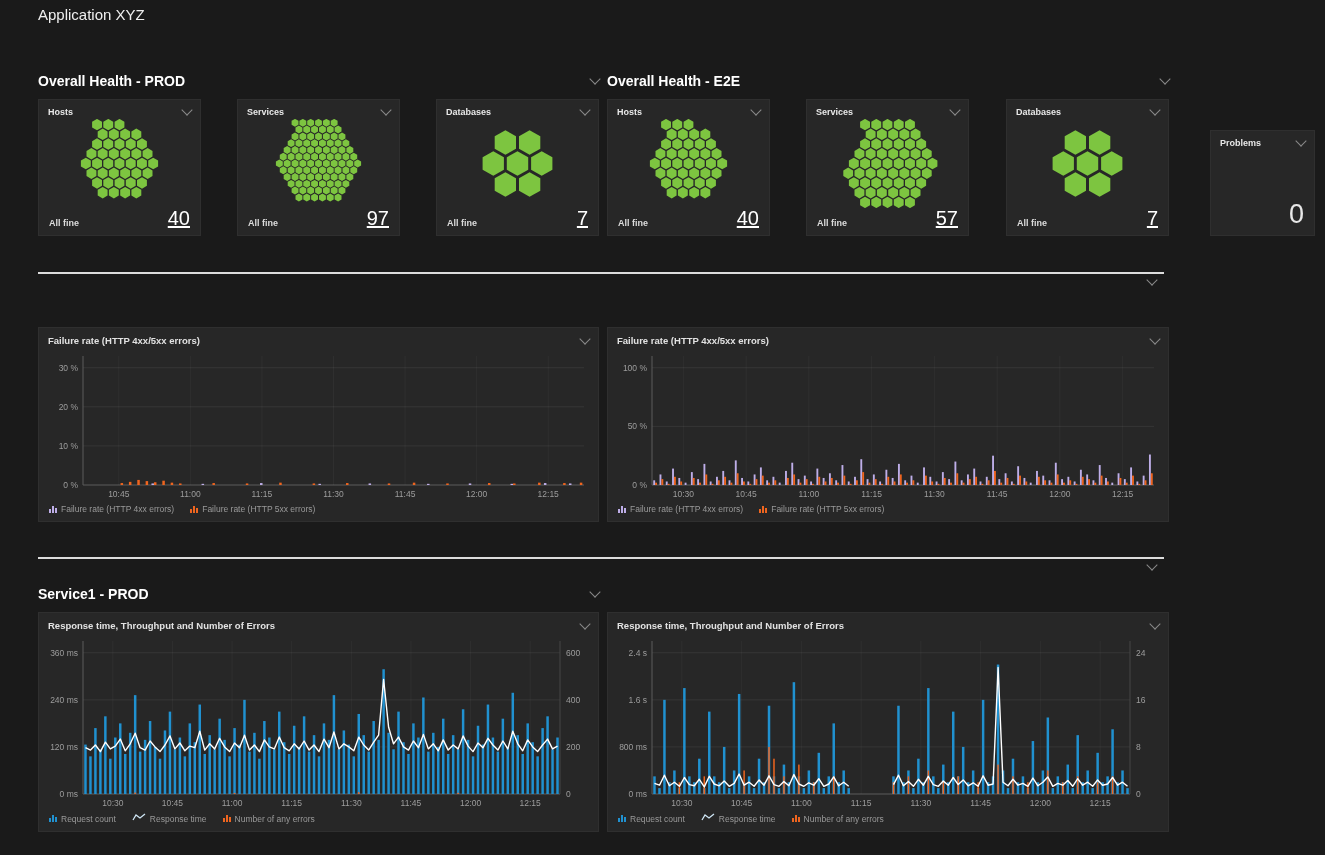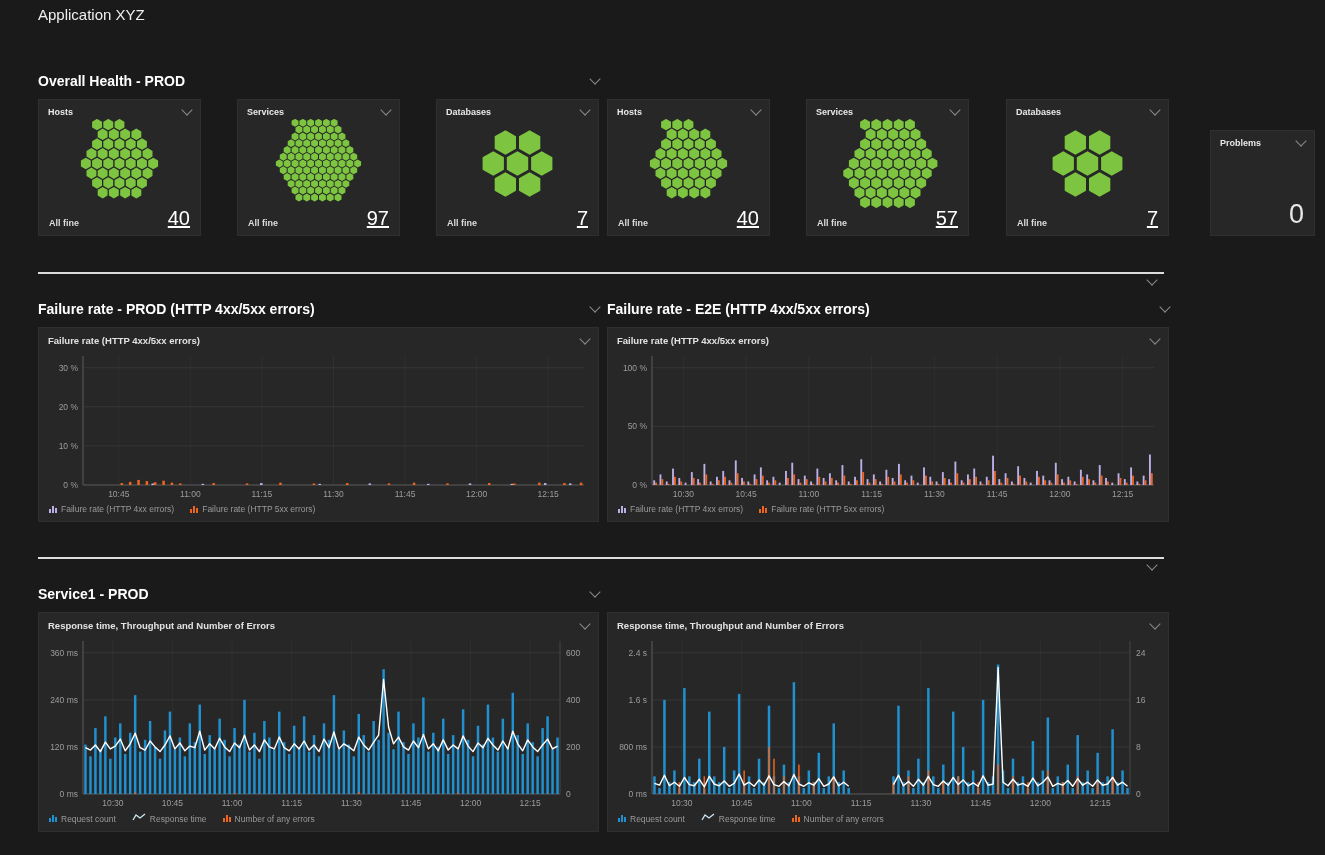--- a/index.html
+++ b/index.html
@@ -26,20 +26,24 @@
 </style>
 </head>
 <body>
 
 <div class="page">
 
   <div class="page-title">Application XYZ</div>
 
   <div class="sec-header" style="left:38px;top:72px;width:561px;">
     <span class="sec-title">Overall Health - PROD</span>
+    <span class="chev"></span>
+  </div>
+  <div class="sec-header" style="left:607px;top:72px;width:562px;">
+    <span class="sec-title">Overall Health - E2E</span>
     <span class="chev"></span>
   </div>
 
   <div class="tile" style="left:38px;top:99px;width:163px;height:137px;">
     <div class="tile-head">
       <span class="tile-label">Hosts</span>
       <span class="chev"></span>
     </div>
     <svg class="honeycomb" viewBox="0 0 161 89">
         <polygon points="85.4,41.6 85.4,47.4 80.5,50.2 75.6,47.4 75.6,41.6 80.5,38.8" fill="#7dc540"></polygon>
@@ -365,28 +369,20 @@
     </div>
     <div style="flex:1;"></div>
     <div class="tile-foot" style="justify-content:flex-end;">
       <span class="problems-count">0</span>
     </div>
   </div>
 
   <div class="divider" style="left:38px;top:272px;width:1126px;"></div>
   <span class="chev divider-chev" style="left:1148px;top:280px;"></span>
 
-  <div class="sec-header" style="left:38px;top:300px;width:561px;">
-    <span class="sec-title">Failure rate - PROD (HTTP 4xx/5xx errors)</span>
-    <span class="chev"></span>
-  </div>
-  <div class="sec-header" style="left:607px;top:300px;width:562px;">
-    <span class="sec-title">Failure rate - E2E (HTTP 4xx/5xx errors)</span>
-    <span class="chev"></span>
-  </div>
 
   <div class="tile" style="left:38px;top:327px;width:561px;height:195px;">
     <div class="tile-head">
       <span class="chart-title">Failure rate (HTTP 4xx/5xx errors)</span>
       <span class="chev"></span>
     </div>
     <div class="chart-area"><svg width="555" height="153">
           <line x1="42" y1="137" x2="543" y2="137" stroke="#5d5d5d" stroke-width="1"></line>
           <text x="37" y="140" fill="#9d9d9d" font-size="8.5" text-anchor="end">0 %</text>
           <line x1="42" y1="97.90909090909092" x2="543" y2="97.90909090909092" stroke="rgba(255,255,255,0.07)" stroke-width="1"></line>

